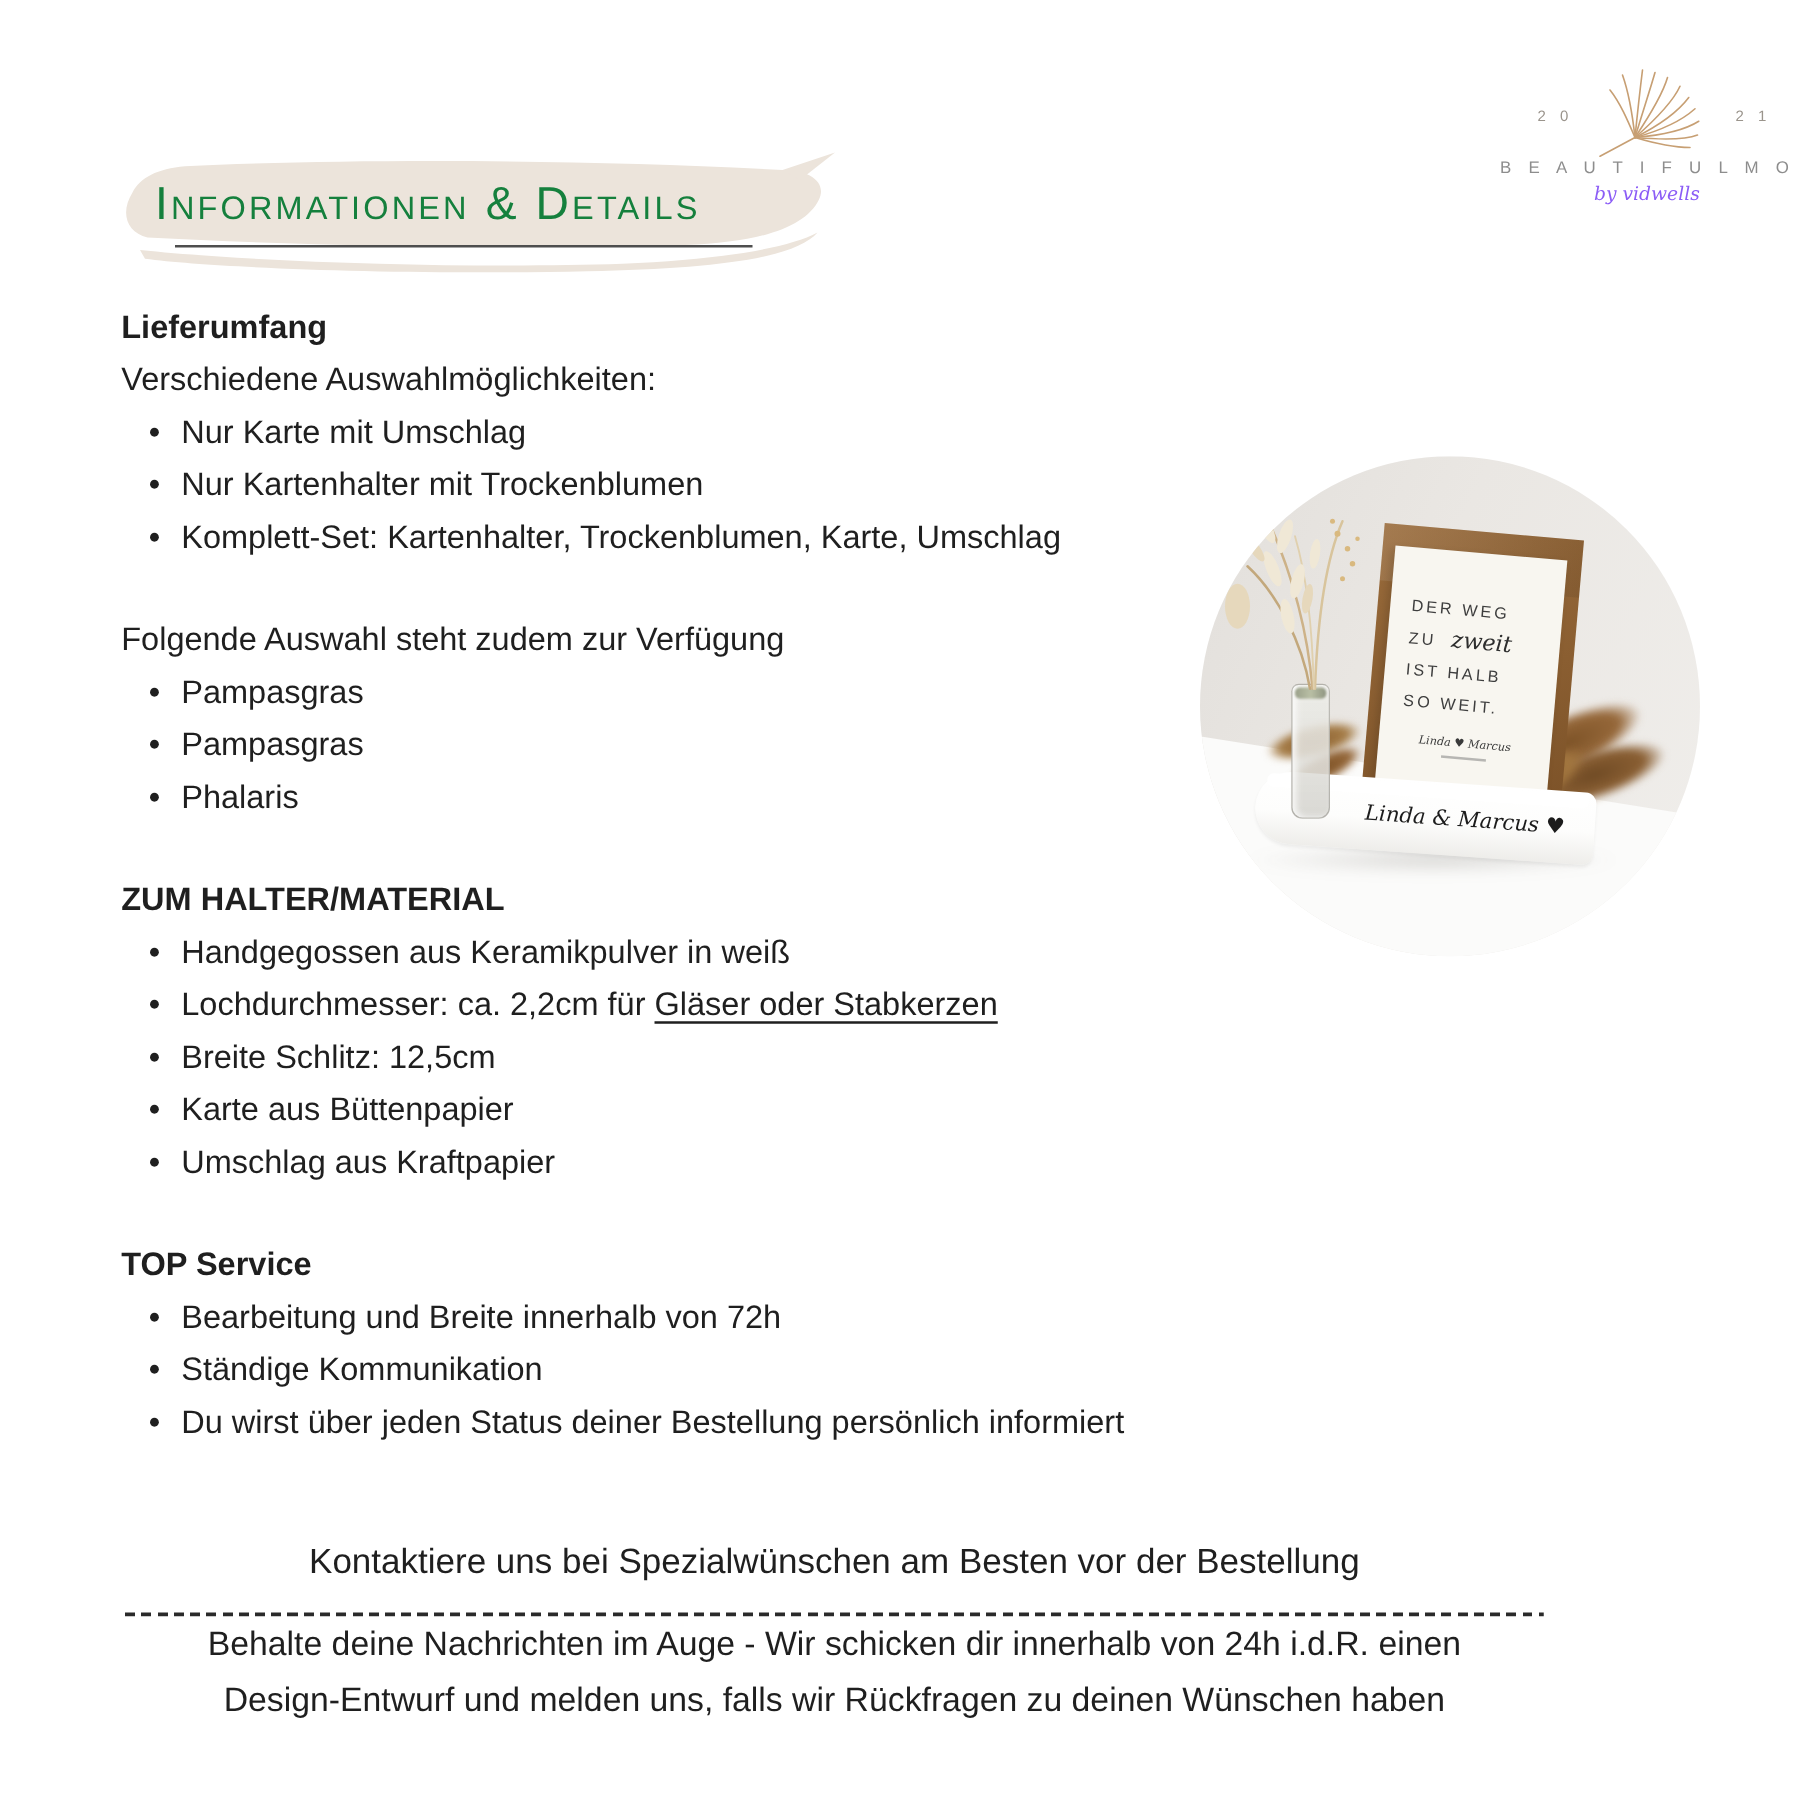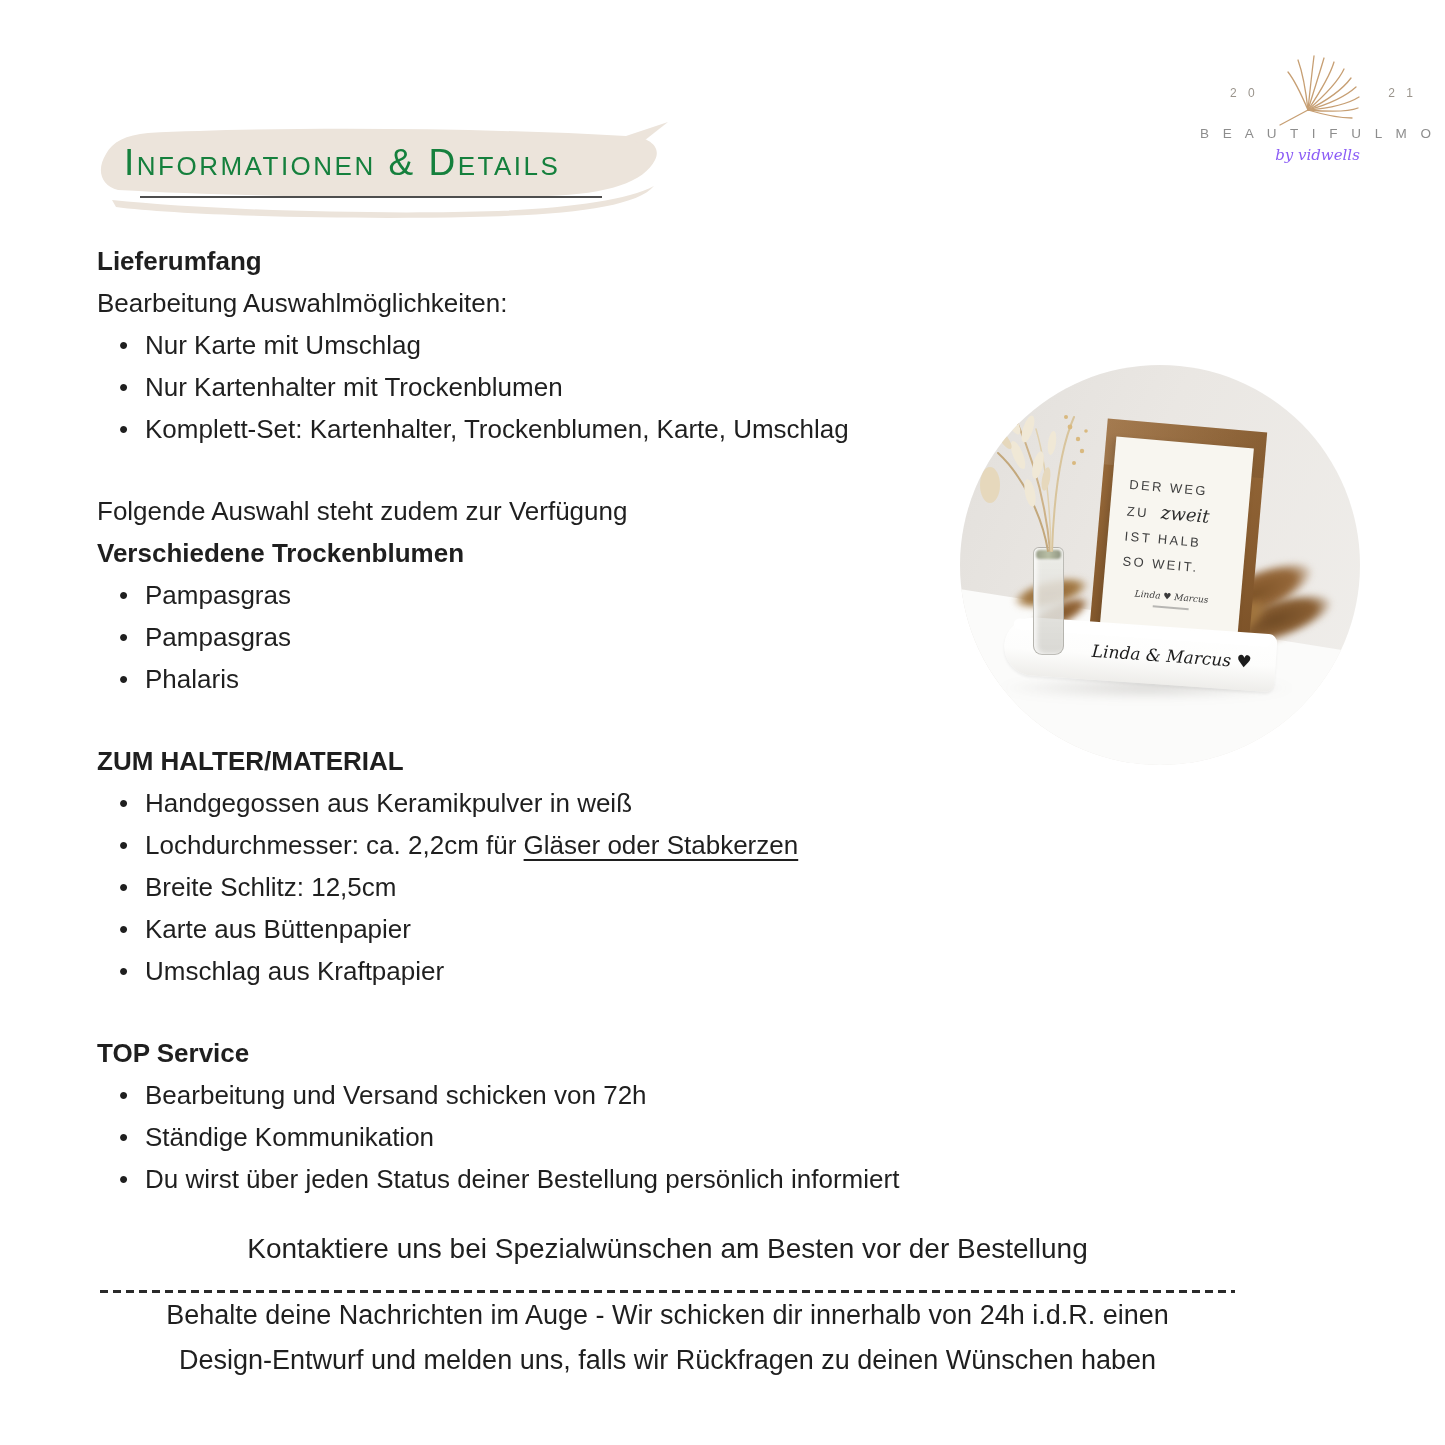--- a/index.html
+++ b/index.html
@@ -150,31 +150,30 @@
         C548,87 482,95 382,97 C250,100 88,95 28,87 Z"></path>
     </svg>
     <div class="header-title" data-interactable="false">Informationen &amp; Details</div>
     <div class="header-underline" data-interactable="false"></div>
   </div>
 
   <div class="content" data-interactable="false">
 
     <div class="sec" data-interactable="false">
       <div class="sec-heading" data-interactable="false">Lieferumfang</div>
-      <div class="sec-intro" data-interactable="false">Bearbeitung Auswahlmöglichkeiten:</div>
+      <div class="sec-intro" data-interactable="false">Verschiedene Auswahlmöglichkeiten:</div>
       <ul data-interactable="false">
         <li data-interactable="false"><span data-interactable="false">Nur Karte mit Umschlag</span></li>
         <li data-interactable="false"><span data-interactable="false">Nur Kartenhalter mit Trockenblumen</span></li>
         <li data-interactable="false"><span data-interactable="false">Komplett-Set: Kartenhalter, Trockenblumen, Karte, Umschlag</span></li>
       </ul>
     </div>
 
     <div class="sec gap" data-interactable="false">
       <div class="sec-intro" data-interactable="false">Folgende Auswahl steht zudem zur Verfügung</div>
-      <div class="sec-heading" data-interactable="false">Verschiedene Trockenblumen</div>
       <ul data-interactable="false">
         <li data-interactable="false"><span data-interactable="false">Pampasgras</span></li>
         <li data-interactable="false"><span data-interactable="false">Pampasgras</span></li>
         <li data-interactable="false"><span data-interactable="false">Phalaris</span></li>
       </ul>
     </div>
 
     <div class="sec gap" data-interactable="false">
       <div class="sec-heading" data-interactable="false">ZUM HALTER/MATERIAL</div>
       <ul data-interactable="false">
@@ -182,21 +181,21 @@
         <li data-interactable="false"><span data-interactable="false">Lochdurchmesser: ca. 2,2cm für </span><span class="u" data-interactable="false">Gläser oder Stabkerzen</span></li>
         <li data-interactable="false"><span data-interactable="false">Breite Schlitz: 12,5cm</span></li>
         <li data-interactable="false"><span data-interactable="false">Karte aus Büttenpapier</span></li>
         <li data-interactable="false"><span data-interactable="false">Umschlag aus Kraftpapier</span></li>
       </ul>
     </div>
 
     <div class="sec gap" data-interactable="false">
       <div class="sec-heading" data-interactable="false">TOP Service</div>
       <ul data-interactable="false">
-        <li data-interactable="false"><span data-interactable="false">Bearbeitung und Versand schicken von 72h</span></li>
+        <li data-interactable="false"><span data-interactable="false">Bearbeitung und Breite innerhalb von 72h</span></li>
         <li data-interactable="false"><span data-interactable="false">Ständige Kommunikation</span></li>
         <li data-interactable="false"><span data-interactable="false">Du wirst über jeden Status deiner Bestellung persönlich informiert</span></li>
       </ul>
     </div>
   </div>
 
   <div class="footer" data-interactable="false">
     <div class="footer-contact" data-interactable="false">Kontaktiere uns bei Spezialwünschen am Besten vor der Bestellung</div>
     <div class="dashes" data-interactable="false"></div>
     <div class="footer-note-line" data-interactable="false">Behalte deine Nachrichten im Auge - Wir schicken dir innerhalb von 24h i.d.R. einen</div>

